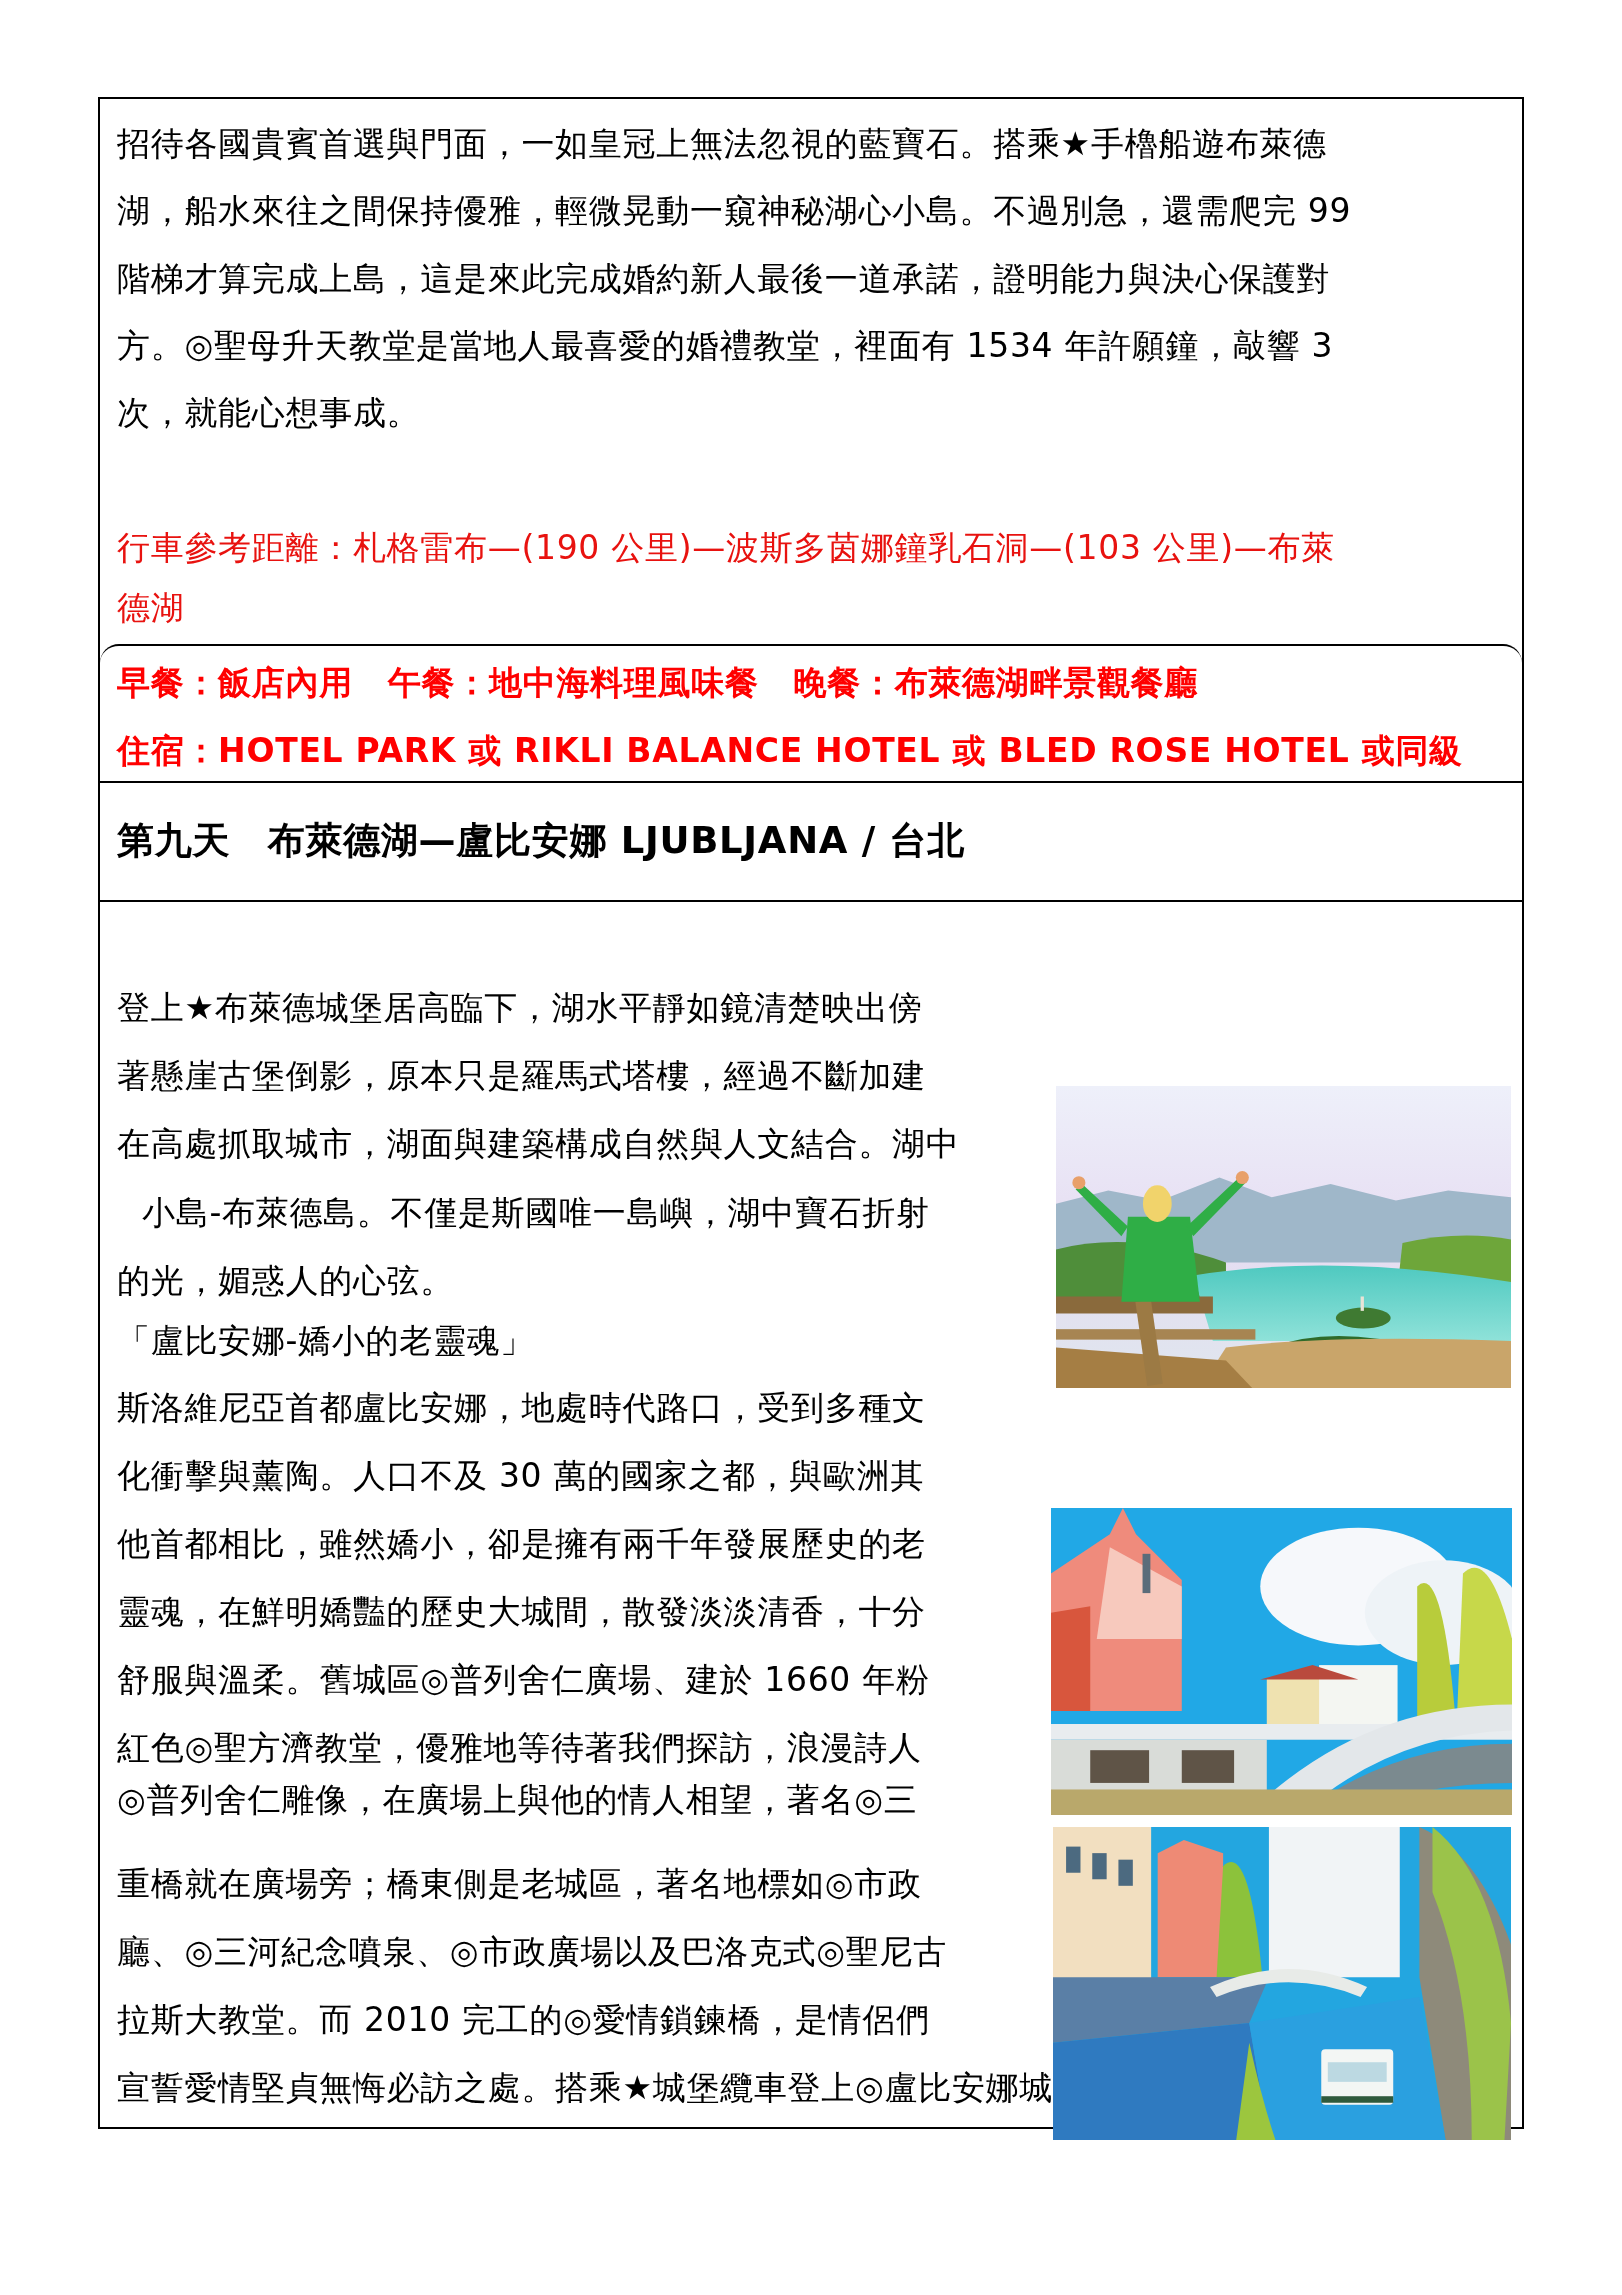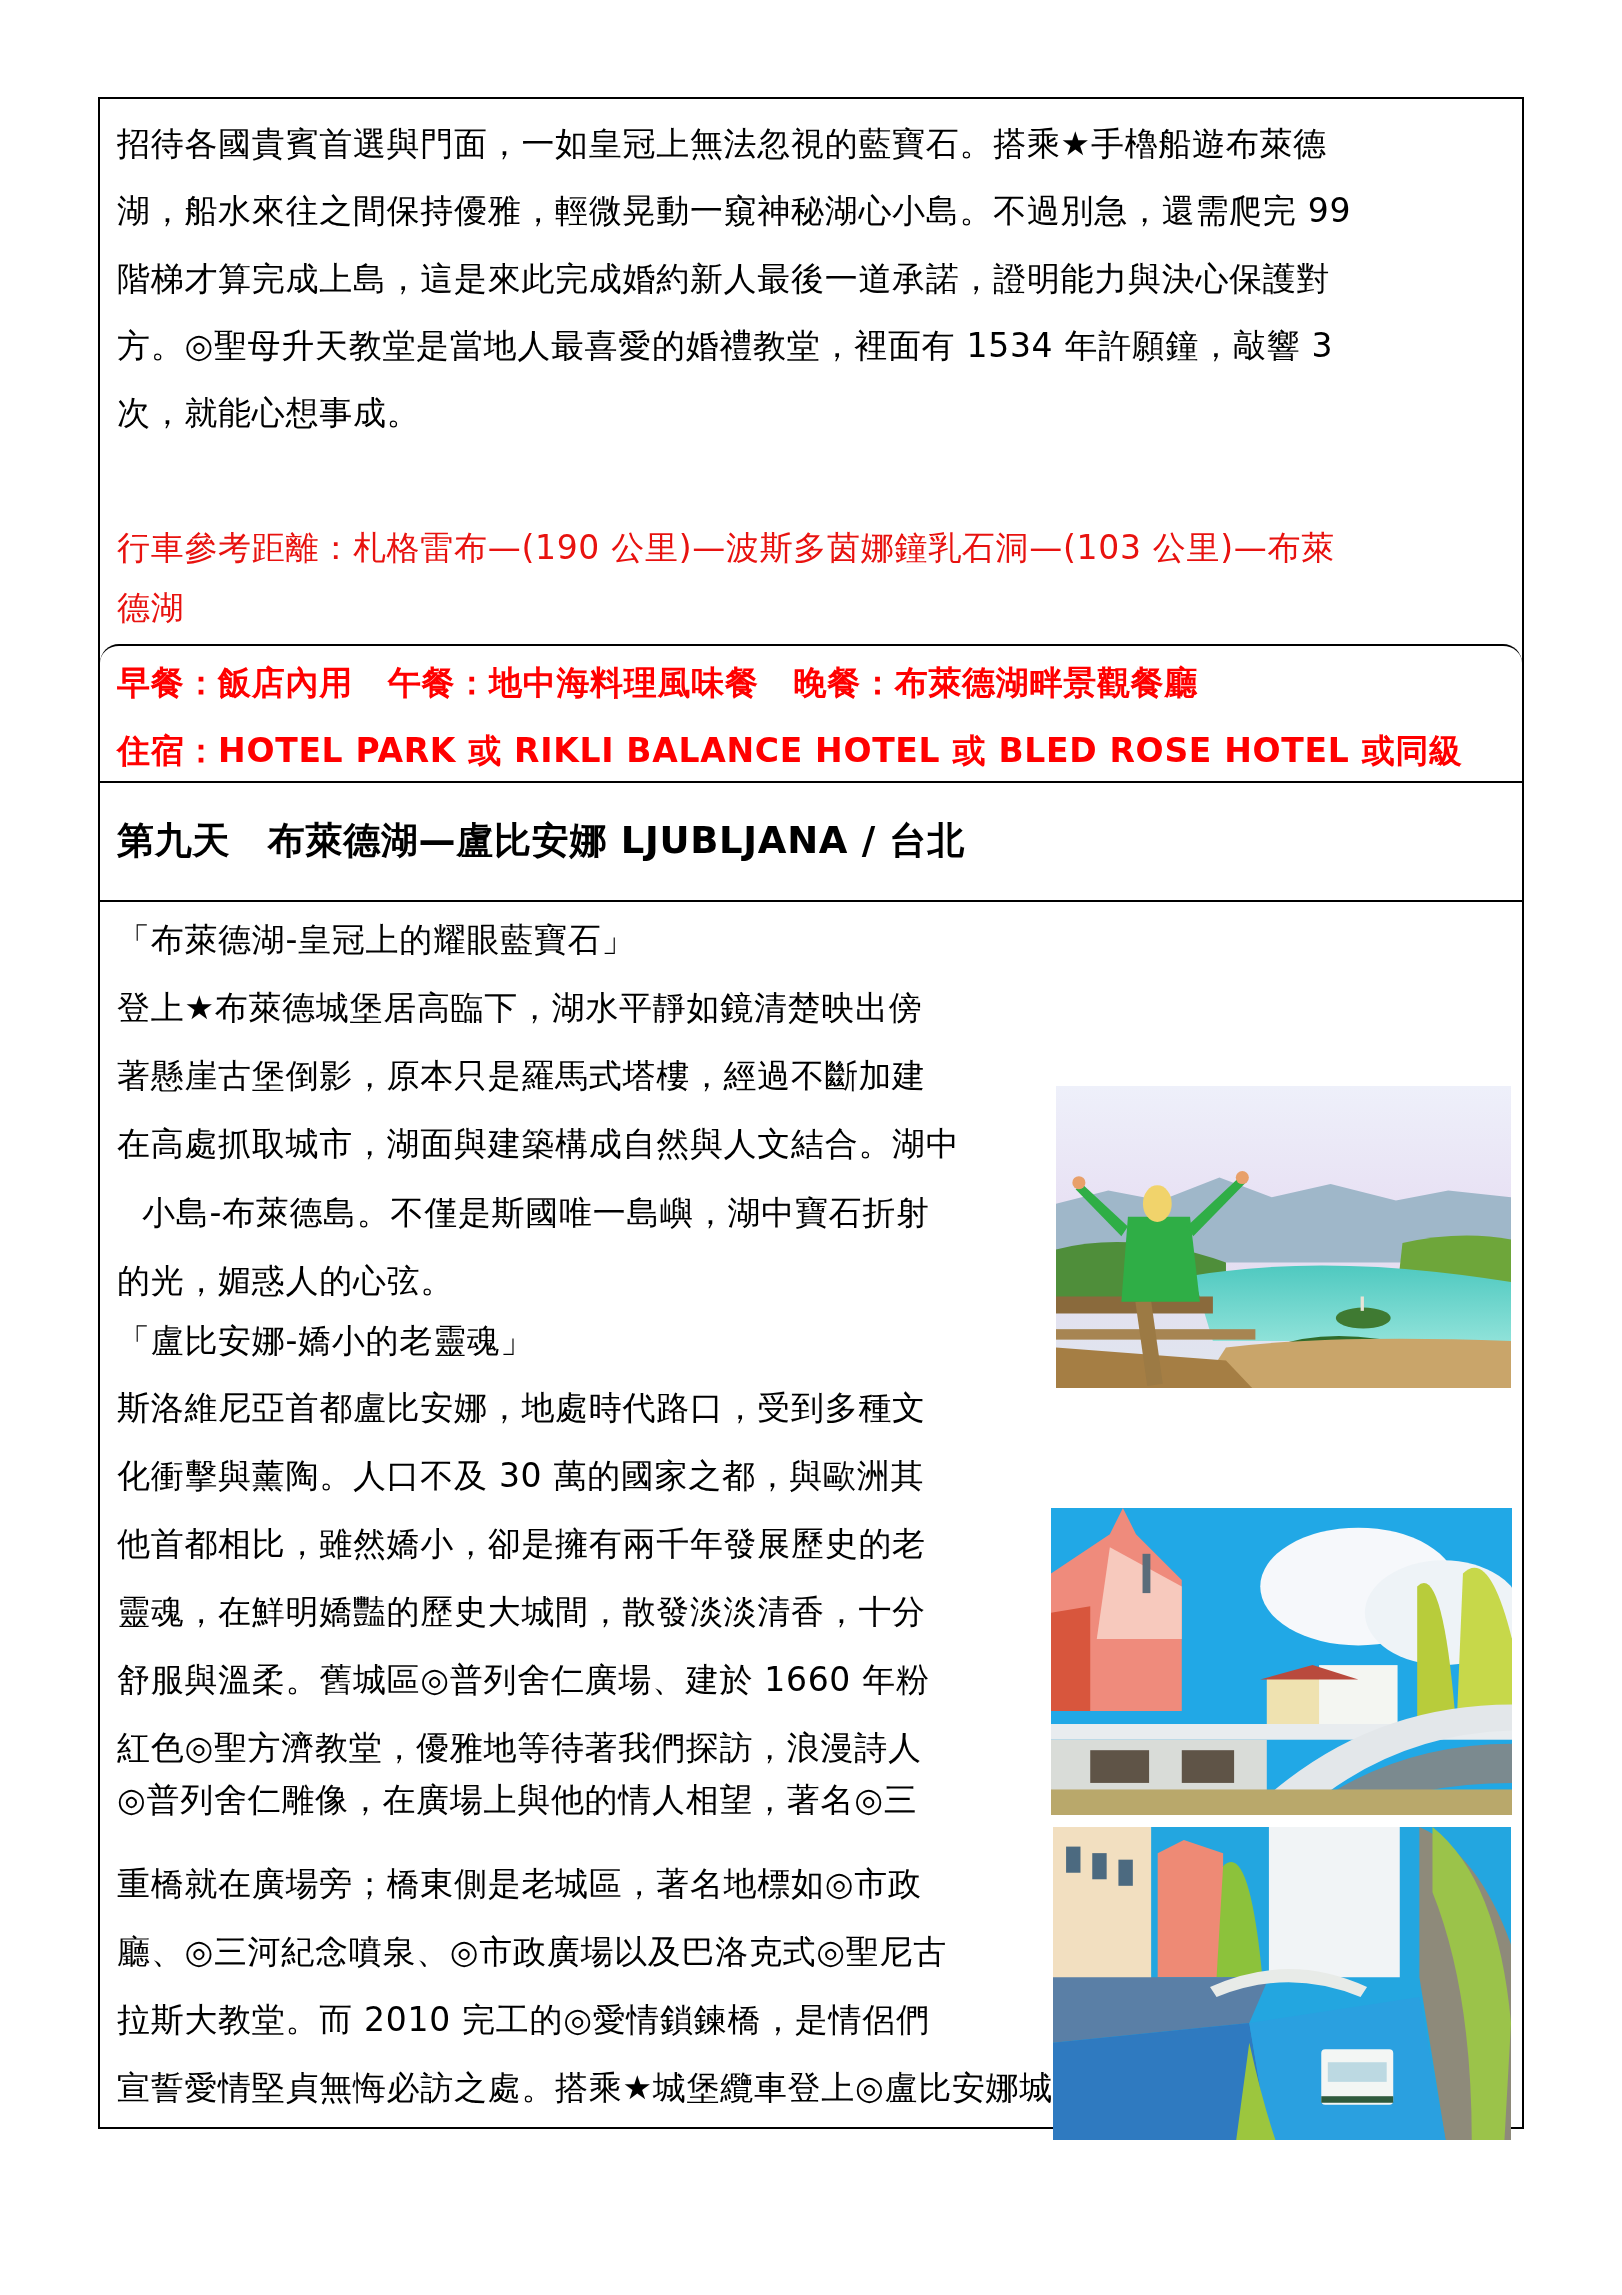--- a/index.html
+++ b/index.html
@@ -37,21 +37,20 @@
       <span>早餐：飯店內用</span><span style="display:inline-block;width:35px;"></span><span>午餐：地中海料理風味餐</span><span style="display:inline-block;width:35px;"></span><span>晚餐：布萊德湖畔景觀餐廳</span>
     </div>
     <div class="line meal" style="top:85px;">住宿：HOTEL PARK 或 RIKLI BALANCE HOTEL 或 BLED ROSE HOTEL 或同級</div>
   </div>
 
   <div class="row" style="top:682px; height:120px;">
     <div class="line title" style="top:38px;">第九天　布萊德湖—盧比安娜 LJUBLJANA / 台北</div>
   </div>
 
   <div class="row" style="top:801px; height:1229px;">
-    <div class="line" style="top:18.3px;">「布萊德湖-皇冠上的耀眼藍寶石」</div>
     <div class="line" style="top:86px;">登上★布萊德城堡居高臨下，湖水平靜如鏡清楚映出傍</div>
     <div class="line" style="top:154px;">著懸崖古堡倒影，原本只是羅馬式塔樓，經過不斷加建</div>
     <div class="line" style="top:222px;">在高處抓取城市，湖面與建築構成自然與人文結合。湖中</div>
     <div class="line" style="top:291px;margin-left:25px;">小島-布萊德島。不僅是斯國唯一島嶼，湖中寶石折射</div>
     <div class="line" style="top:359px;">的光，媚惑人的心弦。</div>
     <div class="line" style="top:419px;">「盧比安娜-嬌小的老靈魂」</div>
     <div class="line" style="top:486px;">斯洛維尼亞首都盧比安娜，地處時代路口，受到多種文</div>
     <div class="line" style="top:554px;">化衝擊與薰陶。人口不及 30 萬的國家之都，與歐洲其</div>
     <div class="line" style="top:622px;">他首都相比，雖然嬌小，卻是擁有兩千年發展歷史的老</div>
     <div class="line" style="top:690px;">靈魂，在鮮明嬌豔的歷史大城間，散發淡淡清香，十分</div>

